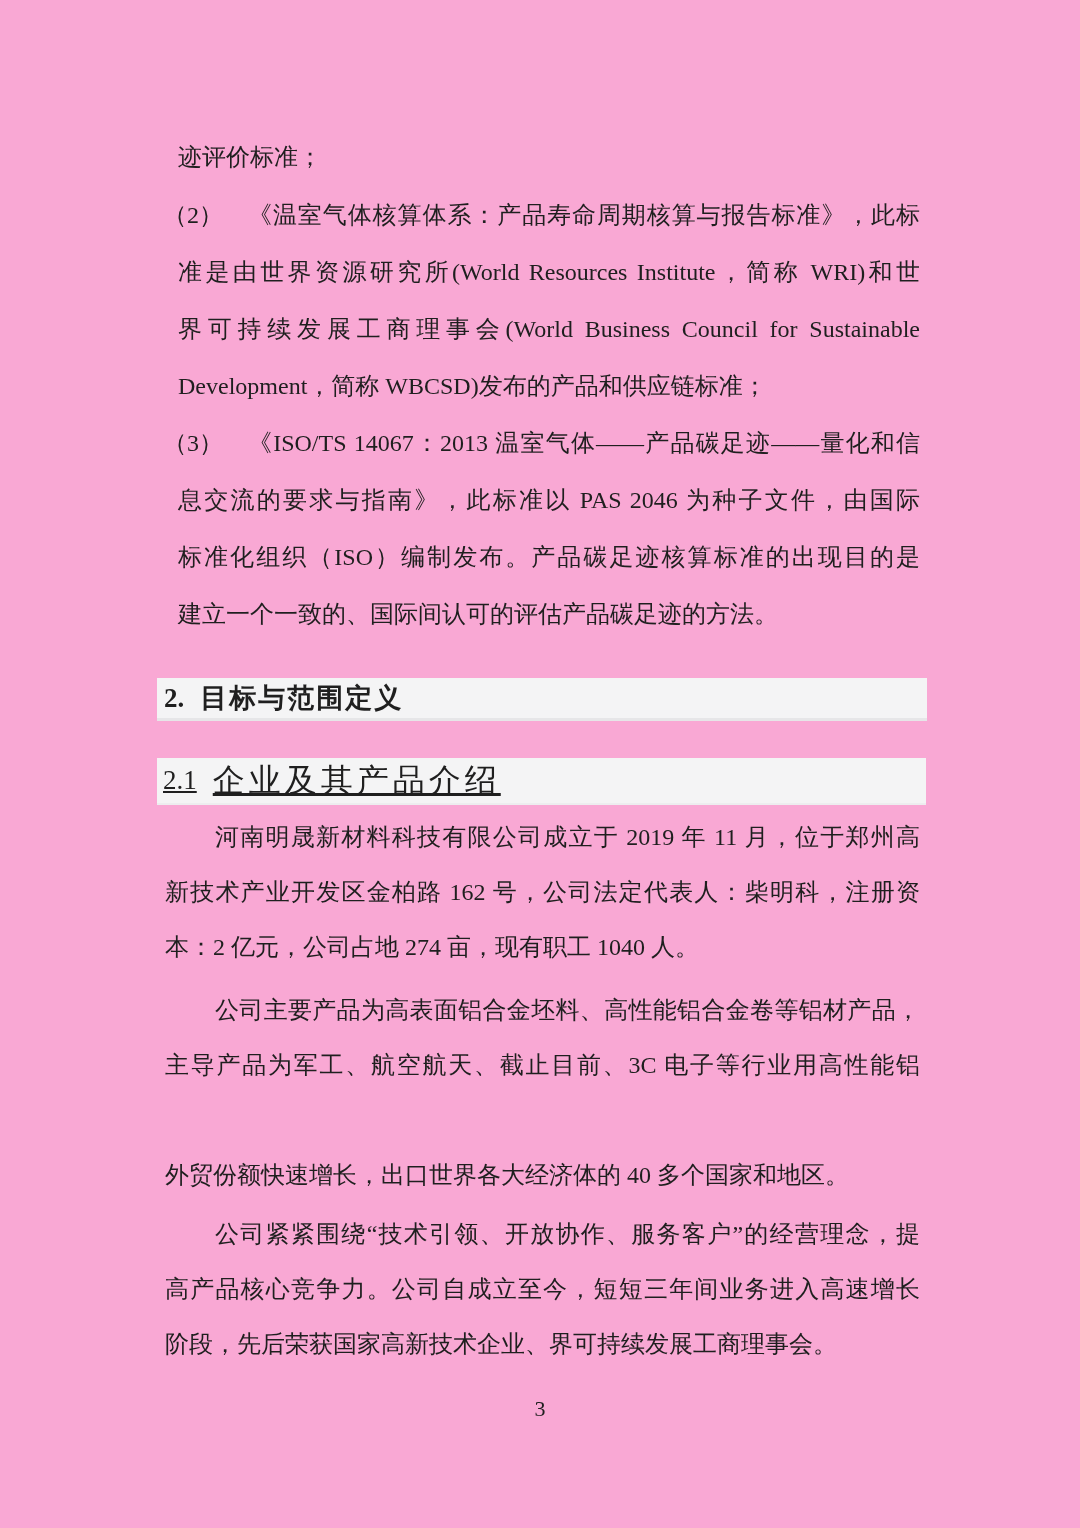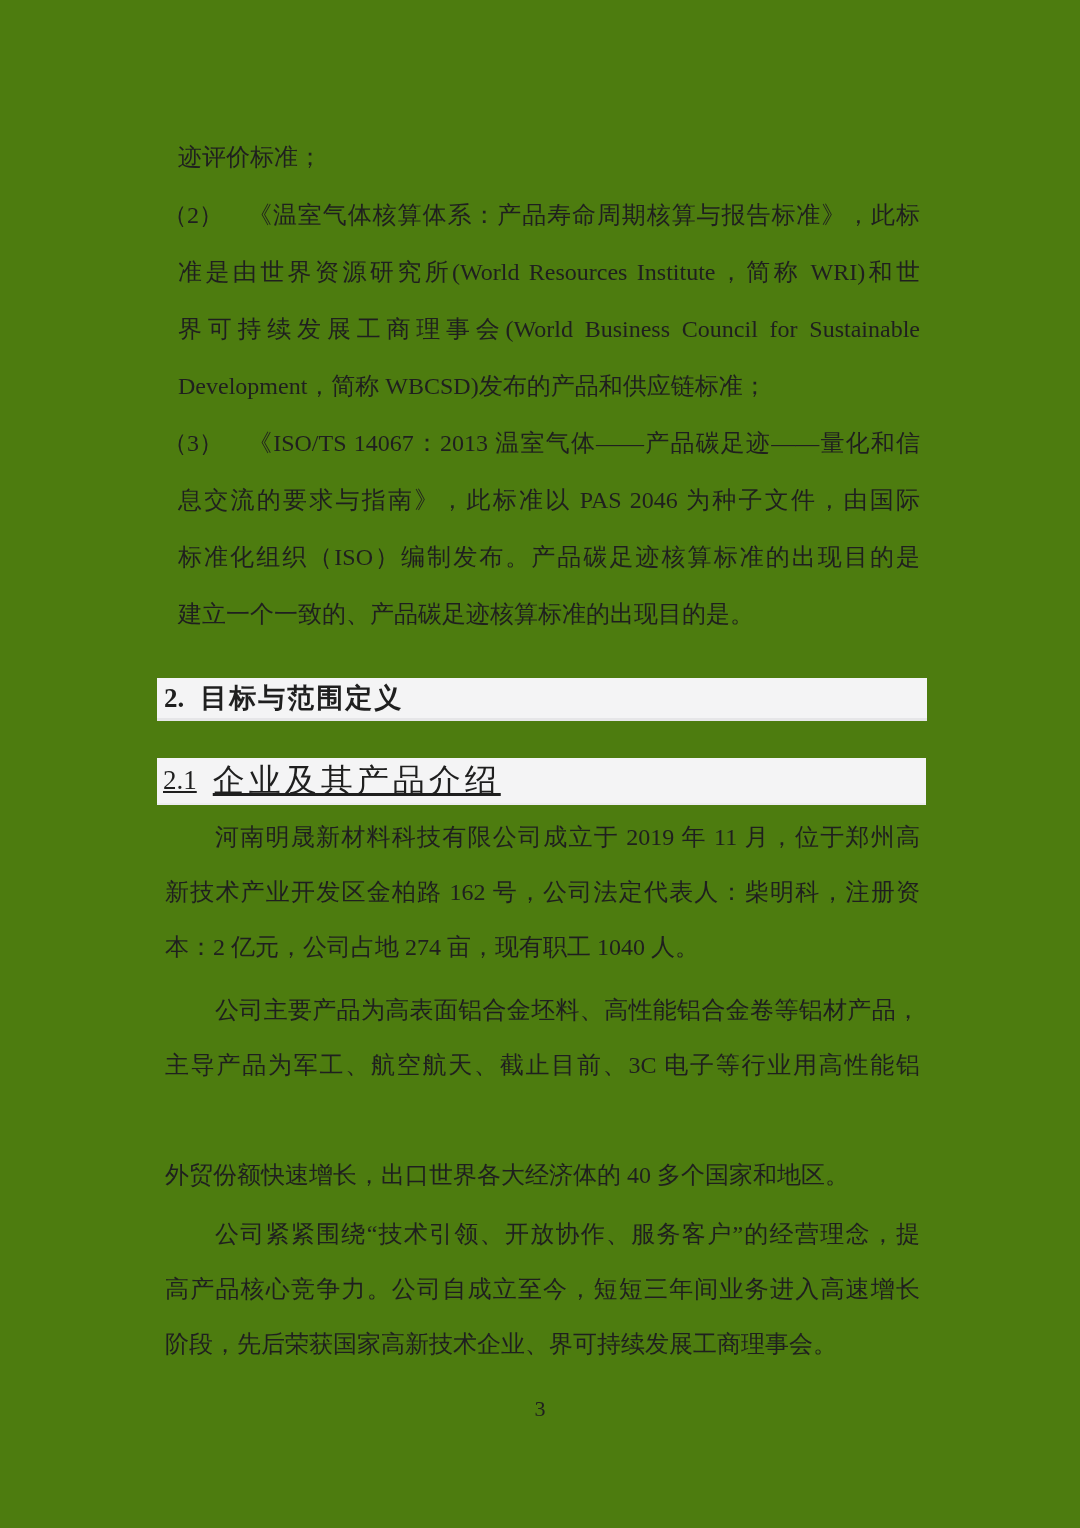--- a/index.html
+++ b/index.html
@@ -1,20 +1,20 @@
 <!DOCTYPE html>
 <html><head>
 <meta charset="utf-8">
 <style>
   html, body { margin: 0; padding: 0; background: #ffffff; }
   .page {
     position: relative;
     width: 1080px;
     height: 1528px;
-    background: #4d7c0f;
+    background: #f9a8d4;
     font-family: "Liberation Serif", "DejaVu Serif", serif;
     color: #1f1f1f;
     overflow: hidden;
   }
   .line {
     position: absolute;
     font-size: 24px;
     line-height: 30px;
     color: #1f1f1f;
   }
@@ -68,21 +68,21 @@
   <div class="line l-cont just" style="top:257px">准是由世界资源研究所(World Resources Institute，简称 WRI)和世</div>
   <div class="line l-cont" style="top:371px">Development，简称 WBCSD)发布的产品和供应链标准；</div>
   <div class="line l-cont just" style="top:314px">界可持续发展工商理事会(World Business Council for Sustainable</div>
 
   <div class="line l-row" style="top:428px">
     <span class="l-marker">（3）</span>
     <span class="l-rowtext just">《ISO/TS 14067：2013 温室气体——产品碳足迹——量化和信</span>
   </div>
   <div class="line l-cont just" style="top:485px">息交流的要求与指南》，此标准以 PAS 2046 为种子文件，由国际</div>
   <div class="line l-cont just" style="top:542px">标准化组织（ISO）编制发布。产品碳足迹核算标准的出现目的是</div>
-  <div class="line l-cont" style="top:599px">建立一个一致的、产品碳足迹核算标准的出现目的是。</div>
+  <div class="line l-cont" style="top:599px">建立一个一致的、国际间认可的评估产品碳足迹的方法。</div>
 
   <div class="hbar hbar1">
     <span class="h1-num">2.</span>
     <span class="h1-title">目标与范围定义</span>
   </div>
 
   <div class="hbar hbar2">
     <span class="h2-num">2.1</span>
     <span class="h2-title">企业及其产品介绍</span>
   </div>

